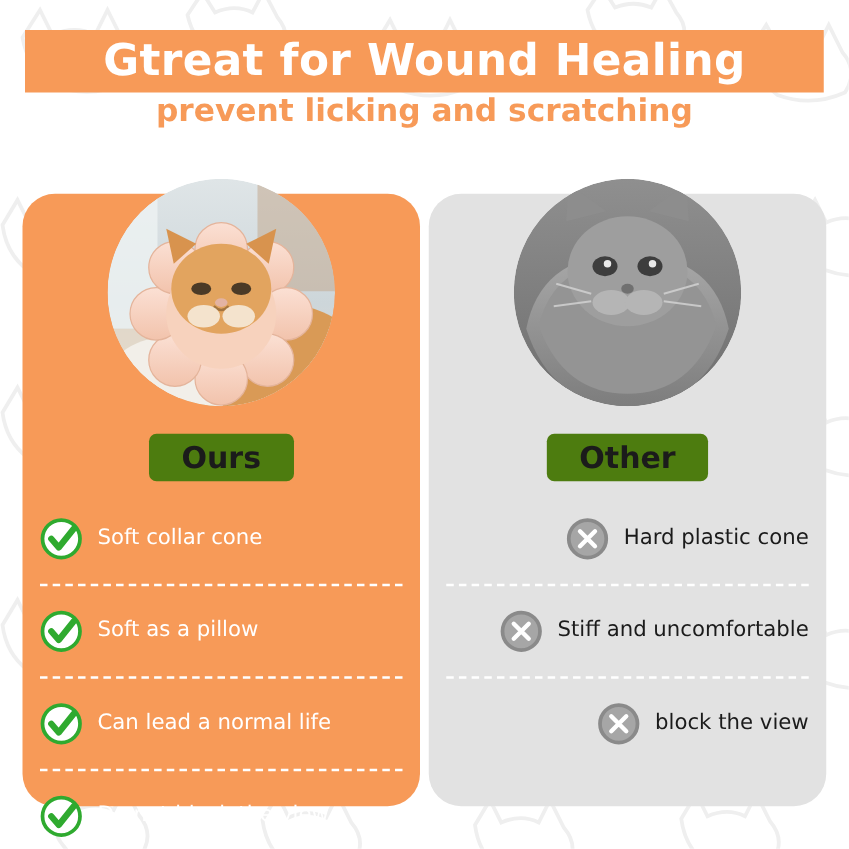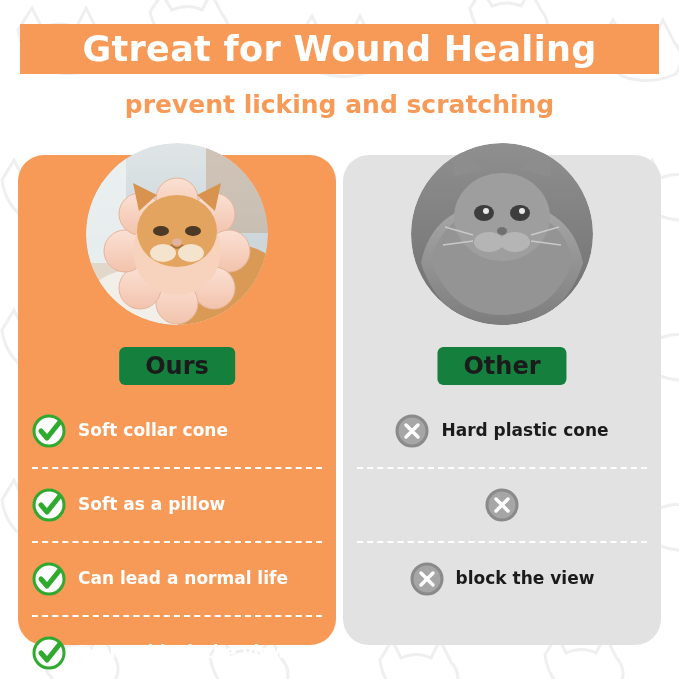--- a/index.html
+++ b/index.html
@@ -50,21 +50,21 @@
   }
   .title-bar .title-text {
     color: #ffffff;
     font-size: 35px;
     font-weight: bold;
     letter-spacing: 0.3px;
     white-space: nowrap;
     font-family: "DejaVu Sans", sans-serif;
   }
   .subtitle {
-    margin-top: 16px;
+    margin-top: 0;
     text-align: center;
     color: #F79A58;
     font-size: 25px;
     font-weight: bold;
     font-family: "DejaVu Sans", sans-serif;
   }
 
   
   .compare {
     position: absolute;
@@ -104,21 +104,21 @@
     overflow: hidden;
   }
   .photo svg { display: block; }
 
   
   .label-pill {
     position: absolute;
     top: 192px;
     left: 50%;
     transform: translateX(-50%);
-    background: #15803d;
+    background: #4d7c0f;
     border-radius: 6px;
     padding: 5px 26px;
     font-size: 24px;
     font-weight: bold;
     color: #1b1b1b;
     font-family: "DejaVu Sans", sans-serif;
     white-space: nowrap;
   }
 
   
@@ -142,27 +142,27 @@
   .col-other .feature + .feature {
     border-top: 2px dashed #ffffff;
   }
   .feature-icon {
     flex: 0 0 auto;
     width: 34px;
     height: 34px;
   }
   .feature-text {
     font-size: 17px;
-    font-weight: bold;
+    font-weight: normal;
     line-height: 1.15;
     font-family: "DejaVu Sans", sans-serif;
   }
   .col-ours .feature-text { color: #ffffff; }
   .col-other .feature-text { color: #1b1b1b; }
-  .col-other .feature { justify-content: center; }
+  .col-other .feature { justify-content: flex-end; }
   .col-other .feature-text { }
 </style>
 </head>
 <body>
 
 <svg class="bg-pattern" width="679" height="679" viewBox="0 0 679 679" xmlns="http://www.w3.org/2000/svg">
   <g fill="none" stroke="#EFEFEF" stroke-width="3">
     <path d="M18 30 l14 -22 l10 20 q18 -8 34 0 l10 -20 l12 24 q14 16 2 34 q-28 14 -58 2 q-20 -14 -24 -38 z"></path>
     <path d="M150 12 l12 -18 l10 16 q16 -7 30 0 l9 -17 l11 21 q12 14 2 30 q-25 12 -51 2 q-18 -12 -23 -34 z"></path>
     <path d="M300 36 l12 -20 l9 18 q16 -7 30 0 l9 -18 l11 22 q13 15 2 32 q-26 12 -53 2 q-18 -13 -20 -36 z"></path>
@@ -350,20 +350,21 @@
           </span>
           <span class="feature-text">Hard plastic cone</span>
         </div>
         <div class="feature">
           <span class="feature-icon">
             <svg width="34" height="34" viewBox="0 0 34 34" xmlns="http://www.w3.org/2000/svg">
               <circle cx="17" cy="17" r="15" fill="#a6a6a6" stroke="#8a8a8a" stroke-width="3"></circle>
               <path d="M11 11 l12 12 M23 11 l-12 12" fill="none" stroke="#ffffff" stroke-width="3.5" stroke-linecap="round"></path>
             </svg>
           </span>
+          <span class="feature-text">Stiff and uncomfortable</span>
         </div>
         <div class="feature">
           <span class="feature-icon">
             <svg width="34" height="34" viewBox="0 0 34 34" xmlns="http://www.w3.org/2000/svg">
               <circle cx="17" cy="17" r="15" fill="#a6a6a6" stroke="#8a8a8a" stroke-width="3"></circle>
               <path d="M11 11 l12 12 M23 11 l-12 12" fill="none" stroke="#ffffff" stroke-width="3.5" stroke-linecap="round"></path>
             </svg>
           </span>
           <span class="feature-text">block the view</span>
         </div>

